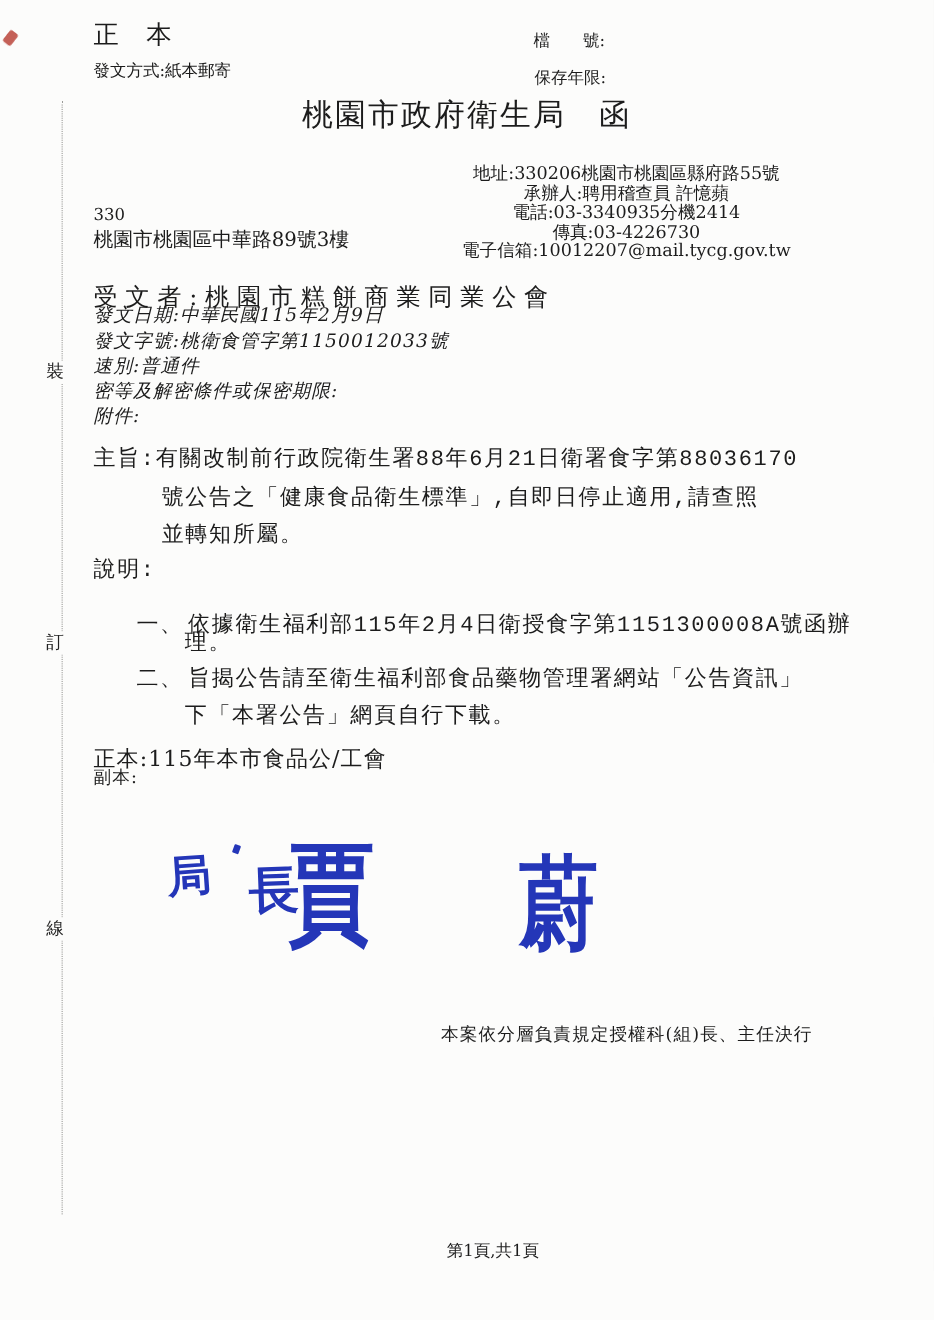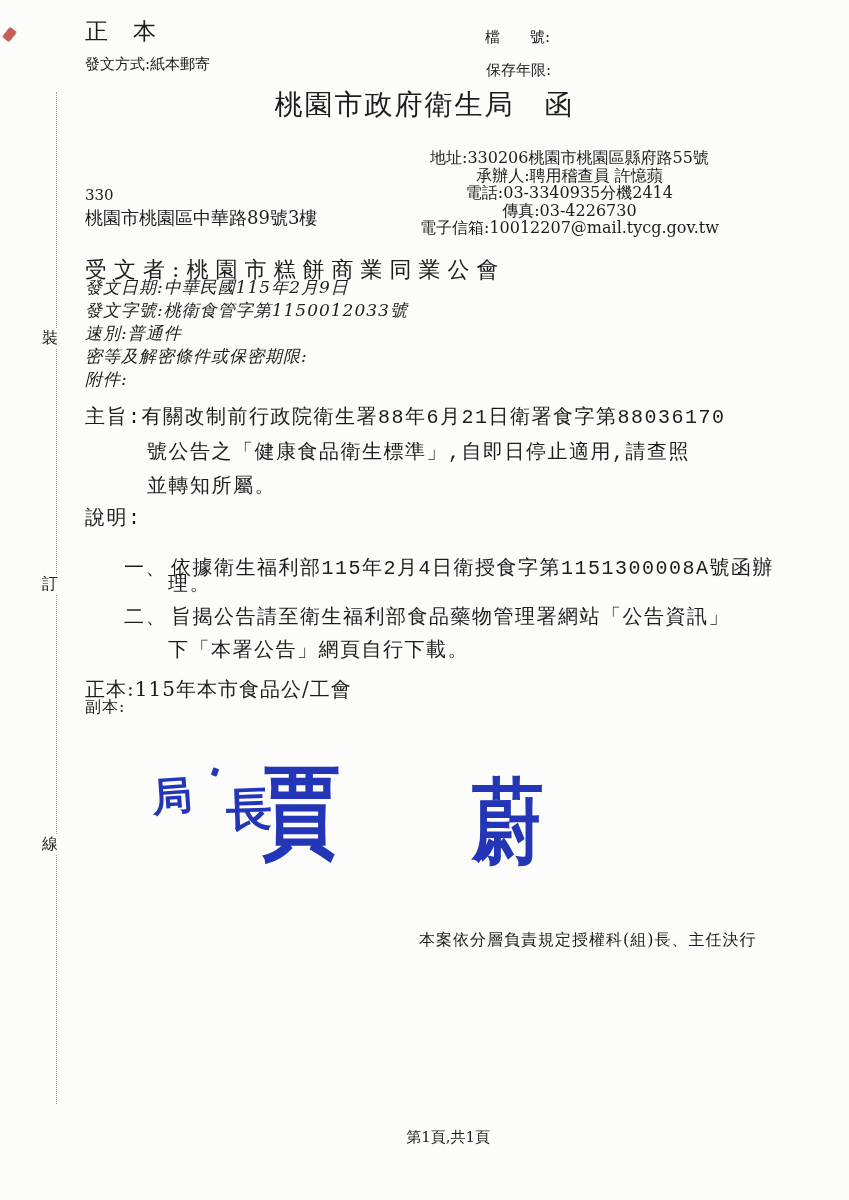--- a/index.html
+++ b/index.html
@@ -68,21 +68,21 @@
 
   
   .stamp span  { position:absolute; font-weight:bold; color:#2436b8; }
   .st-ju       { left:152px; top:769px; font-size:40px; transform:rotate(-4deg); }
   .st-zhang    { left:226px; top:779px; font-size:46px; transform:rotate(-2deg); }
   .st-dot      { position:absolute; left:212px; top:768px; width:6px; height:8px;
                  background:#2436b8; transform:rotate(20deg); border-radius:1px; }
   .st-n1       { left:262px; top:747px; font-size:98px; transform:scaleX(.8);  transform-origin:left top; }
   .st-n2       { left:472px; top:760px; font-size:92px; transform:scaleX(.78); transform-origin:left top; }
 
-  .note        { left:419px; top:930px; font-size:16px; letter-spacing:1px; }
+  .note        { left:401px; top:930px; font-size:16px; letter-spacing:1px; }
   .page-num    { left:330px; top:1128px; width:160px; text-align:right; font-size:15px; }
 </style>
 </head>
 <body>
 
 <div class="page">
 
   <div class="artifact-red"></div>
 
   <div class="bind-line"></div>

